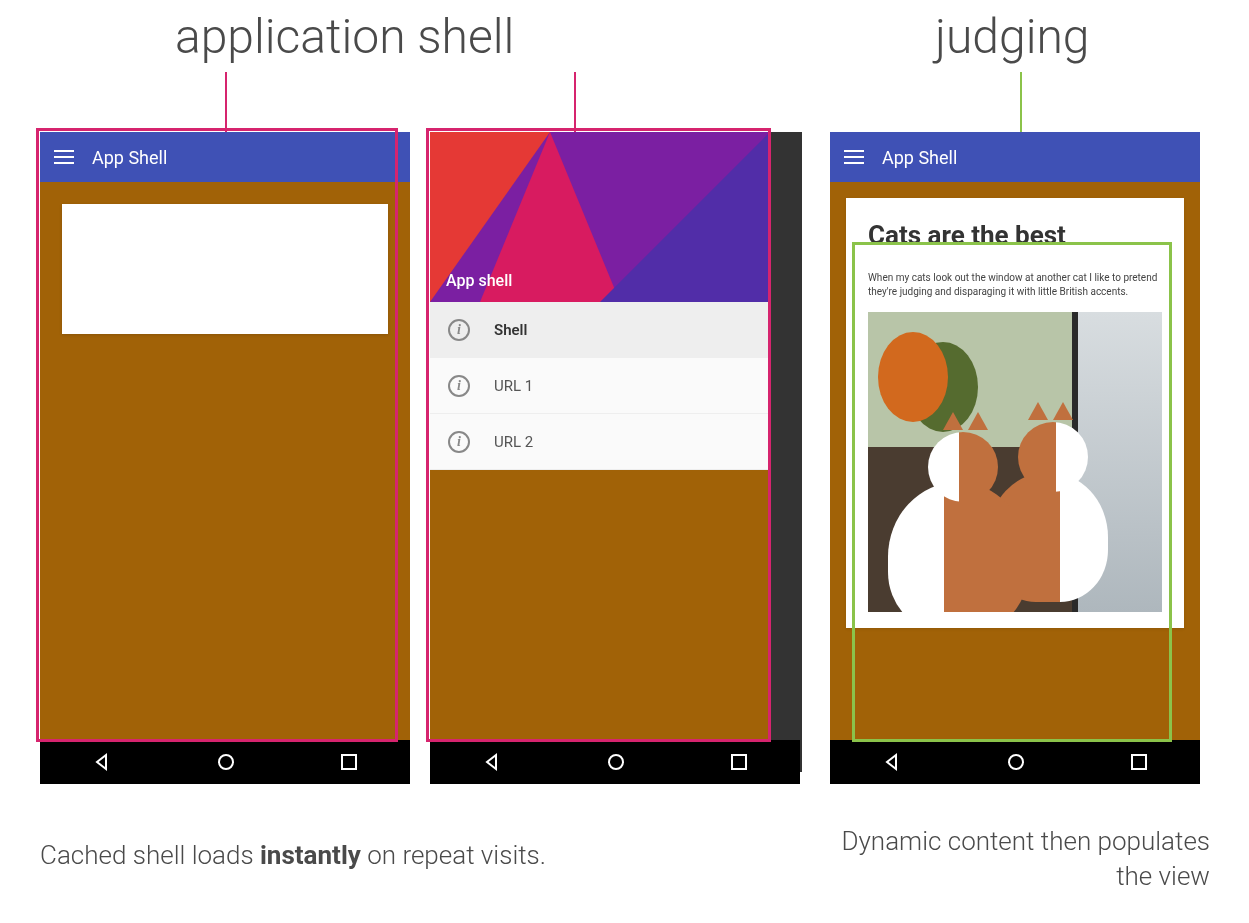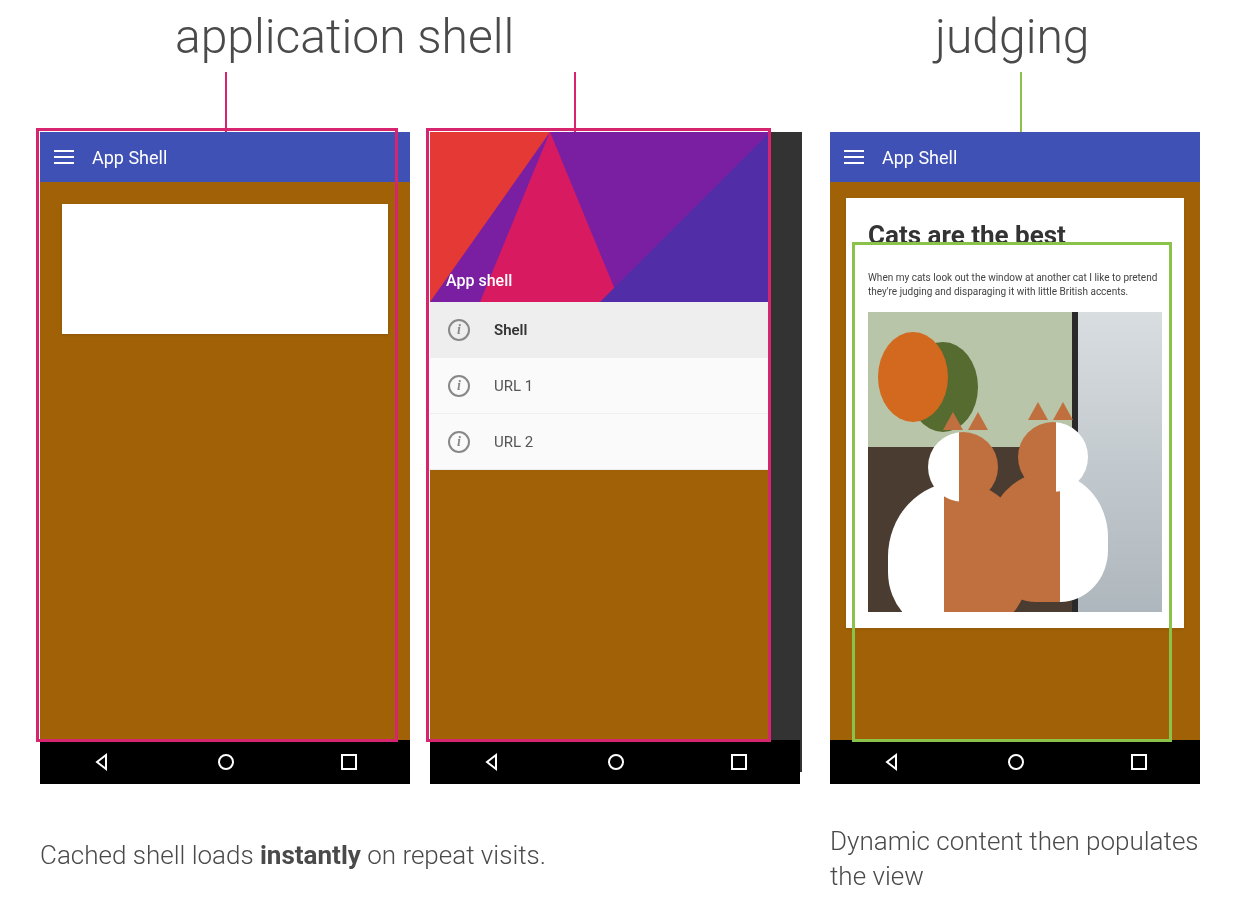--- a/index.html
+++ b/index.html
@@ -161,21 +161,21 @@
     display:flex; justify-content:space-around; align-items:center;
     z-index:5; position:relative;
   }
   .navbar svg { fill:none; stroke:#fff; stroke-width:2; }
 
   .caption {
     position:absolute;
     font-size: 26px;
     color:#4a4a4a;
     font-weight:300;
-    text-align:left;
+    text-align:right;
     line-height:1.35;
   }
   #caption-left { top: 838px; left: 40px; width: 720px; text-align:left; }
   #caption-left strong { font-weight:700;text-align:center; }
   #caption-right { top: 824px; left: 830px; width: 380px; }
 </style>
 </head>
 <body>
 
 <div id="heading-shell" class="heading">application shell</div>

